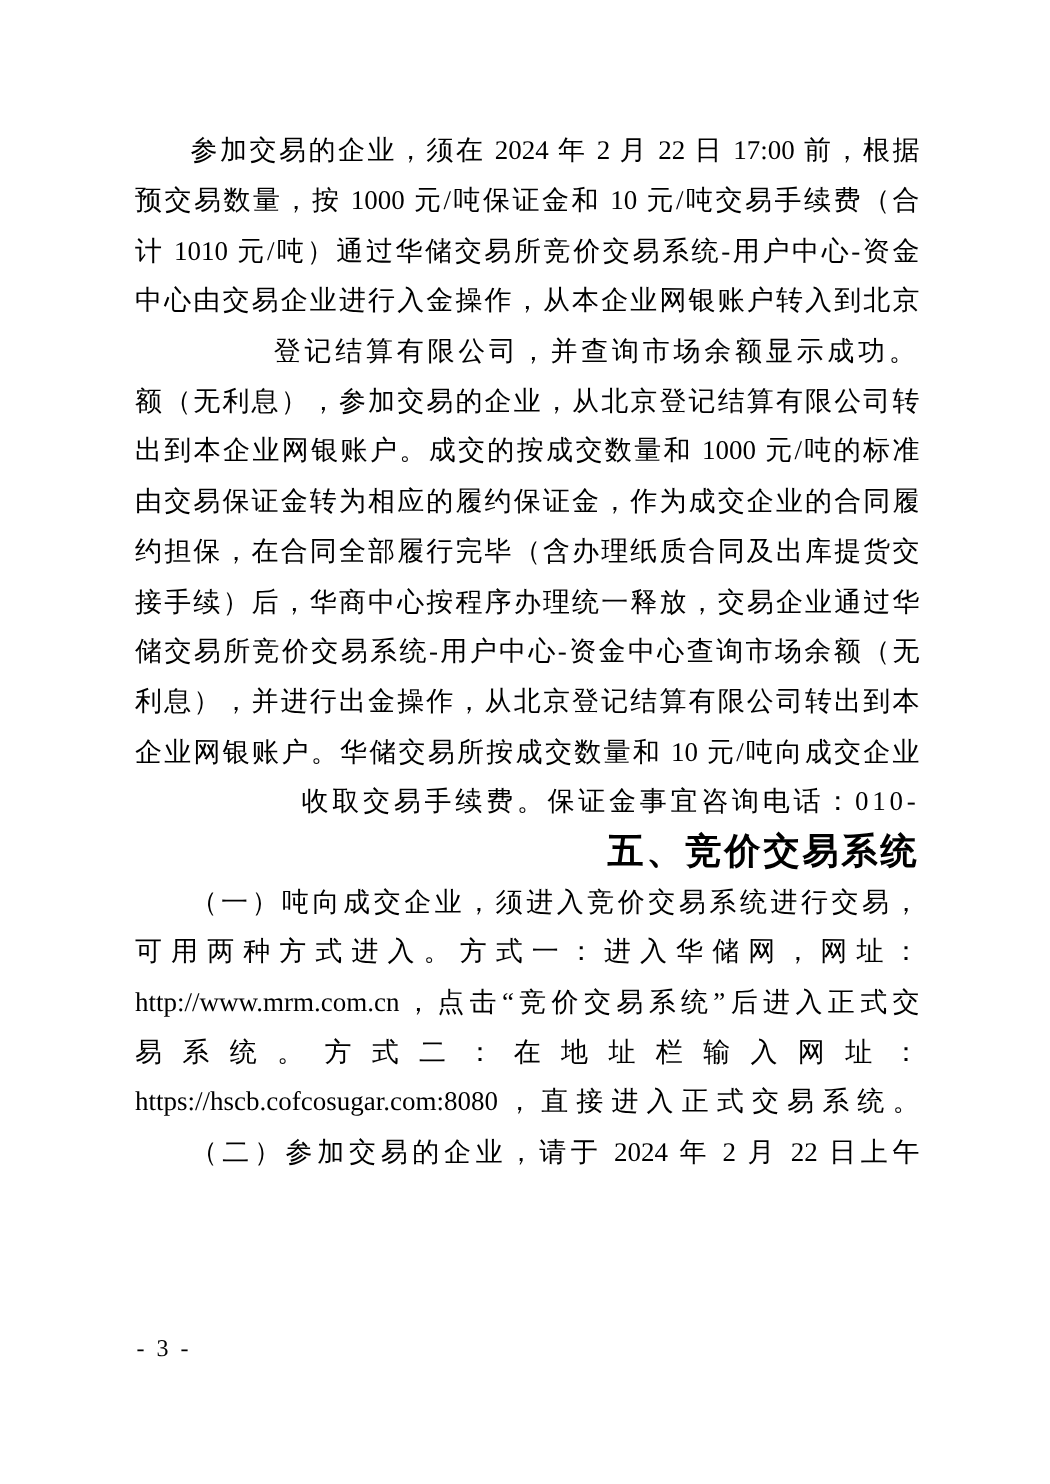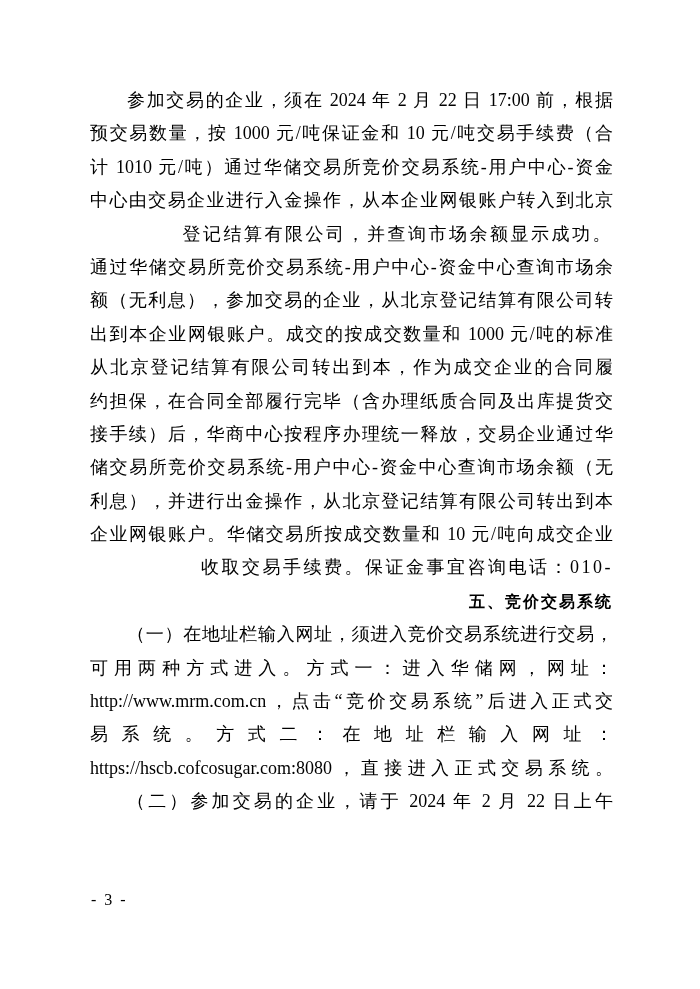--- a/index.html
+++ b/index.html
@@ -45,21 +45,21 @@
     text-indent: 37px;
   }
   .line.heading-kai {
     font-family: "Liberation Serif", serif;
     font-weight: bold;
     letter-spacing: 2.5px;
   }
   .line.heading-hei {
     font-family: "Liberation Sans", sans-serif;
     font-weight: bold;
-    font-size: 16px;
+    font-size: 24px;
     letter-spacing: 2px;
   }
   .footer {
     position: absolute;
     left: 91px;
     top: 891px;
     font-family: "Liberation Serif", serif;
     font-size: 16px;
     letter-spacing: 2px;
     color: #000000;
@@ -68,32 +68,31 @@
 </head>
 <body>
 
 <div class="page">
   <div class="content">
       <div class="line body indent justify">参加交易的企业，须在 2024 年 2 月 22 日 17:00 前，根据</div>
       <div class="line body justify">预交易数量，按 1000 元/吨保证金和 10 元/吨交易手续费（合</div>
       <div class="line body justify">计 1010 元/吨）通过华储交易所竞价交易系统-用户中心-资金</div>
       <div class="line body justify">中心由交易企业进行入金操作，从本企业网银账户转入到北京</div>
       <div class="line body natural">登记结算有限公司，并查询市场余额显示成功。</div>
-      <div class="line body justify">通过华储交易所竞价交易系统-用户中心-资金中心查询市场余</div>
       <div class="line body justify">额（无利息），参加交易的企业，从北京登记结算有限公司转</div>
       <div class="line body justify">出到本企业网银账户。成交的按成交数量和 1000 元/吨的标准</div>
-      <div class="line body justify">从北京登记结算有限公司转出到本，作为成交企业的合同履</div>
+      <div class="line body justify">由交易保证金转为相应的履约保证金，作为成交企业的合同履</div>
       <div class="line body justify">约担保，在合同全部履行完毕（含办理纸质合同及出库提货交</div>
       <div class="line body justify">接手续）后，华商中心按程序办理统一释放，交易企业通过华</div>
       <div class="line body justify">储交易所竞价交易系统-用户中心-资金中心查询市场余额（无</div>
       <div class="line body justify">利息），并进行出金操作，从北京登记结算有限公司转出到本</div>
       <div class="line body justify">企业网银账户。华储交易所按成交数量和 10 元/吨向成交企业</div>
       <div class="line body natural">收取交易手续费。保证金事宜咨询电话：010-58931235。</div>
       <div class="line heading-hei indent natural">五、竞价交易系统</div>
-      <div class="line body indent justify">（一）在地址栏输入网址，须进入竞价交易系统进行交易，</div>
+      <div class="line body indent justify">（一）吨向成交企业，须进入竞价交易系统进行交易，</div>
       <div class="line body justify">可用两种方式进入。方式一：进入华储网，网址：</div>
       <div class="line body justify">http://www.mrm.com.cn，点击“竞价交易系统”后进入正式交</div>
       <div class="line body justify">易系统。方式二：在地址栏输入网址：</div>
       <div class="line body justify">https://hscb.cofcosugar.com:8080，直接进入正式交易系统。</div>
       <div class="line body indent justify">（二）参加交易的企业，请于 2024 年 2 月 22 日上午</div>
     </div>
   <div class="footer">- 3 -</div>
 </div>
 
 </body></html>

